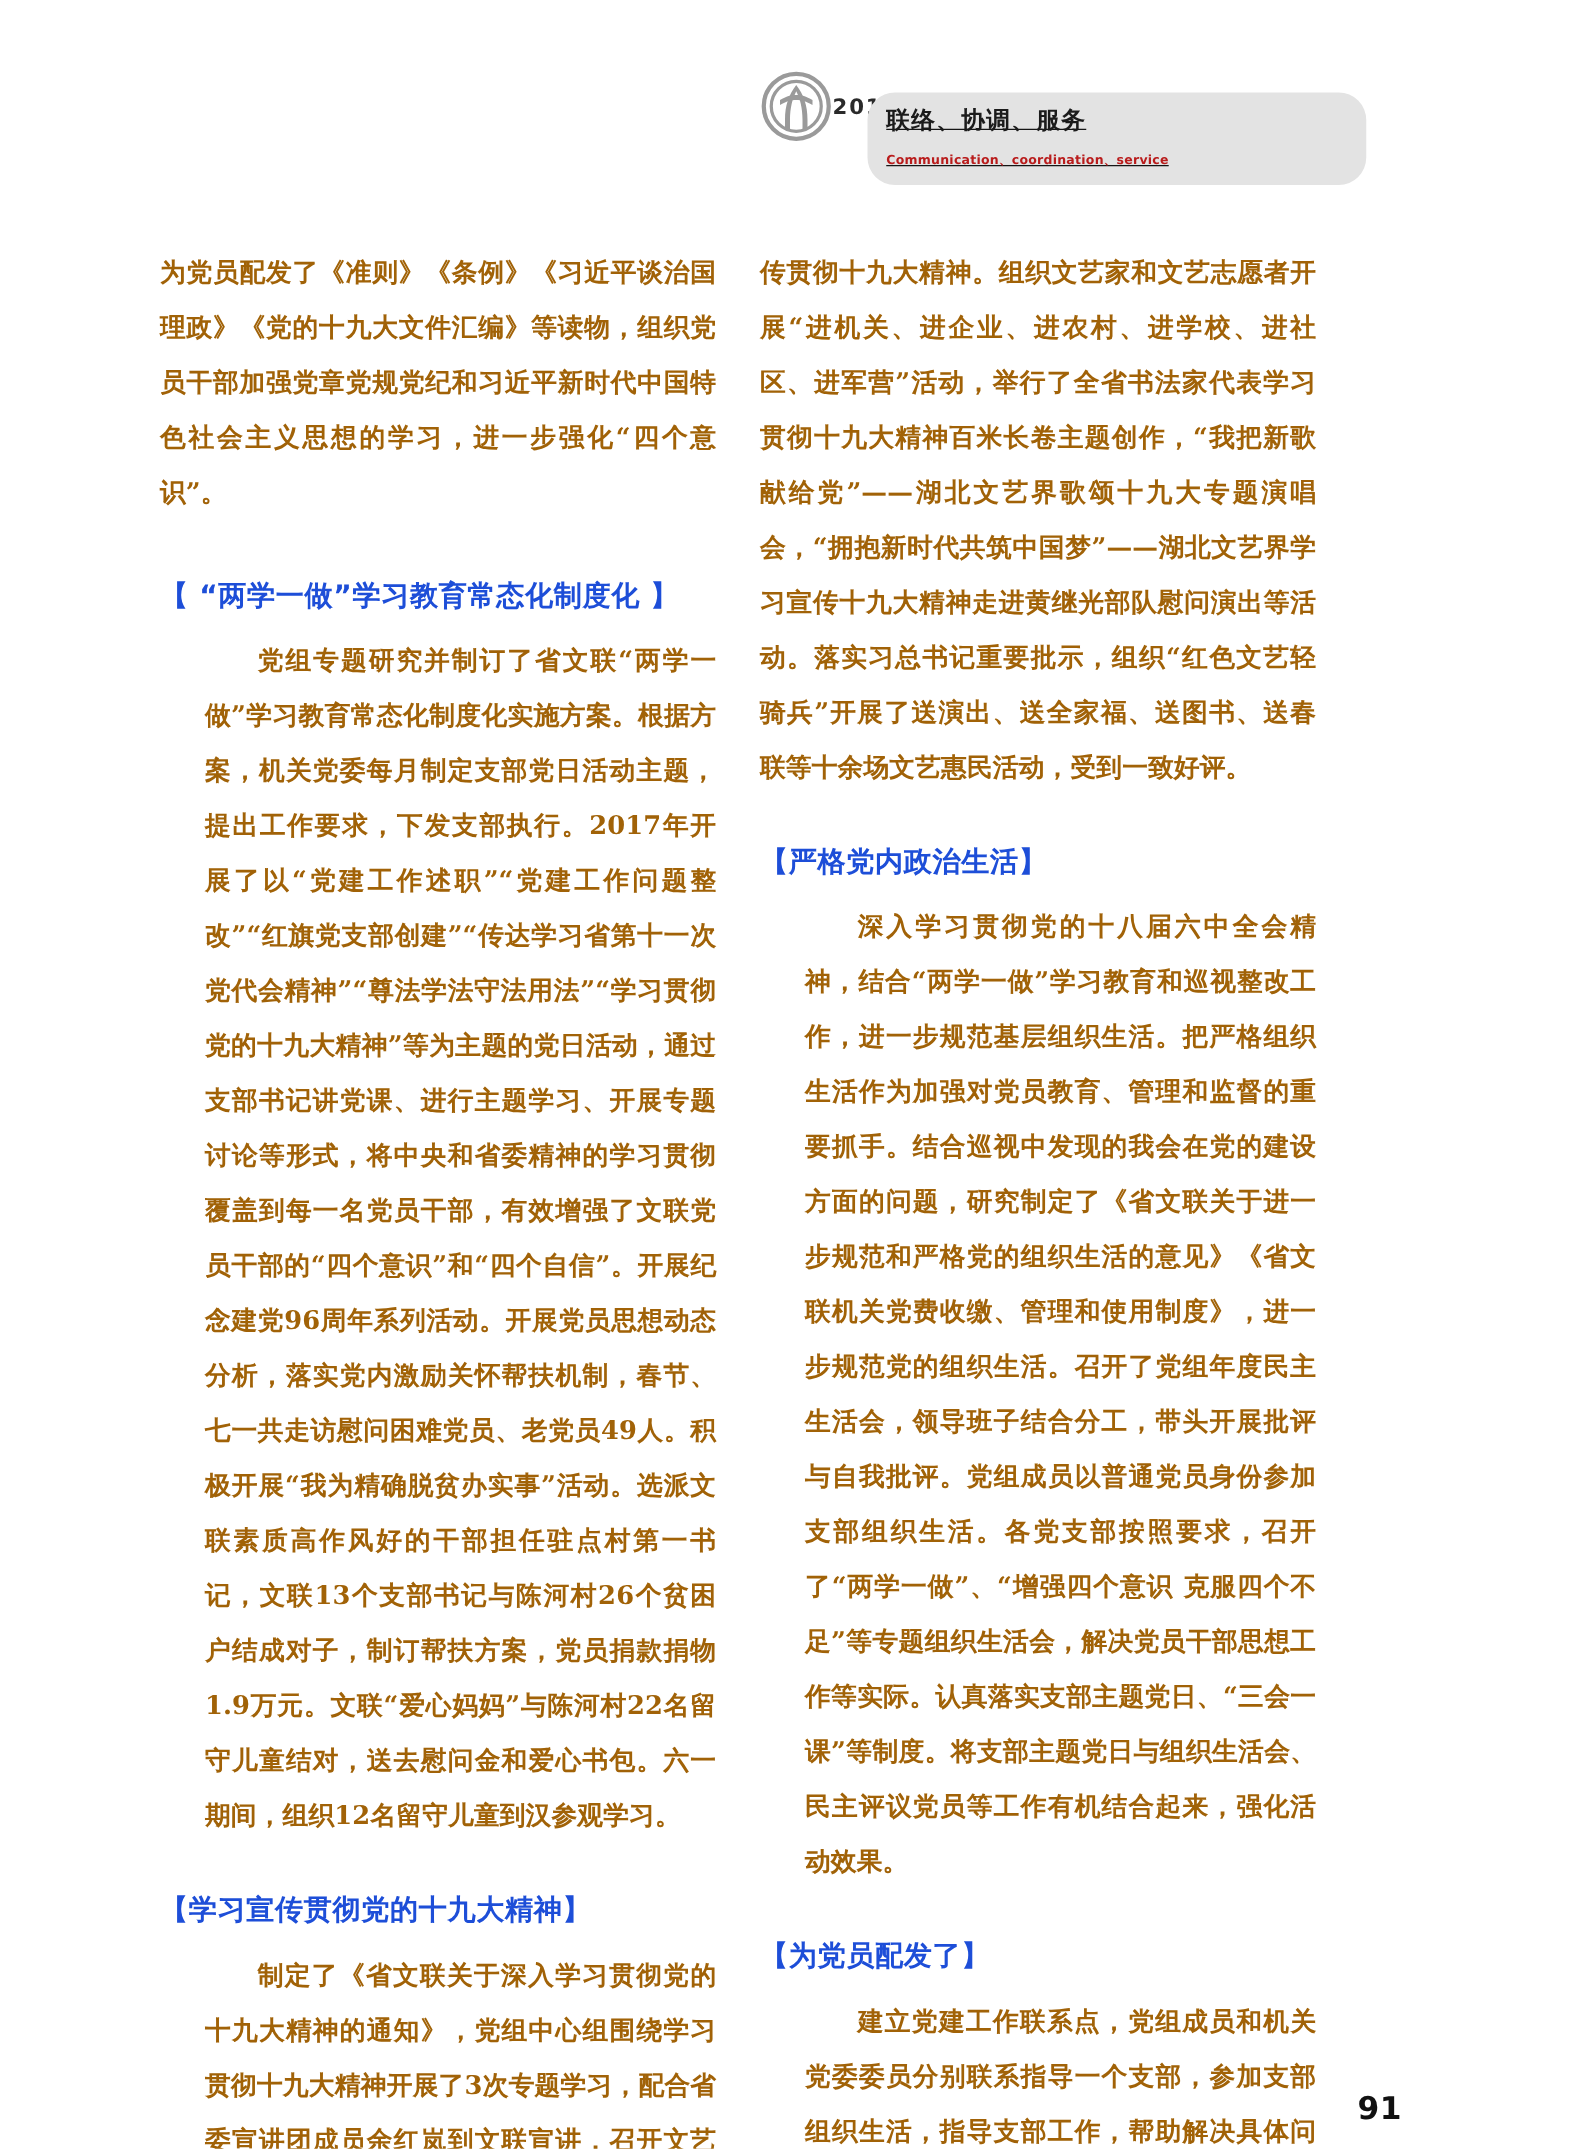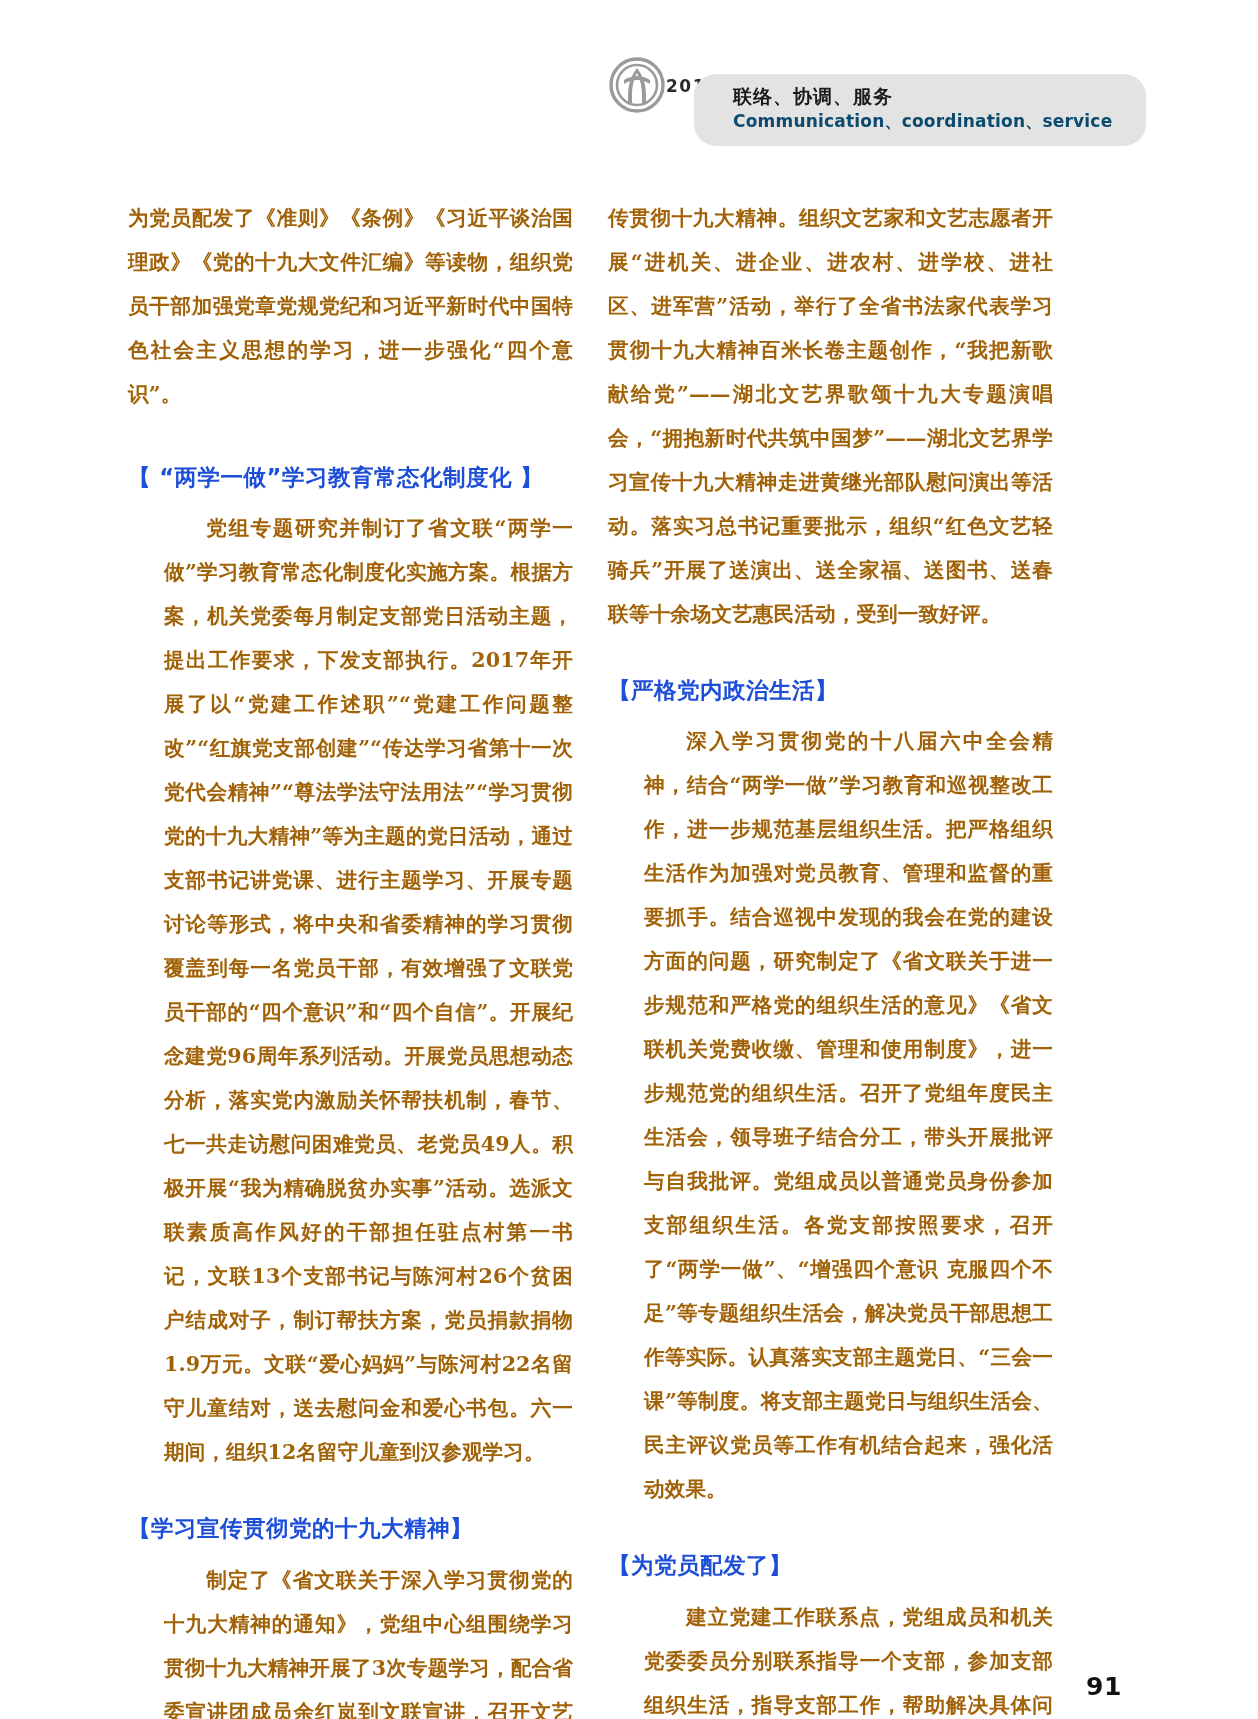--- a/index.html
+++ b/index.html
@@ -46,42 +46,43 @@
     font-family: "DejaVu Sans", sans-serif;
     font-weight: 700;
     font-size: 17px;
     letter-spacing: 1.5px;
     color: #2a2a2a;
     margin-top: 2px;
   }
   .header-banner {
     background: #e3e3e3;
     border-radius: 0 22px 22px 0;
-    padding: 11px 34px 13px 39px;
+    padding: 11px 34px 13px 15px;
     margin-top: 18px;
     min-width: 350px;
     border-top-left-radius: 22px;
     border-bottom-left-radius: 22px;
+    text-decoration: underline;
   }
   .banner-cn {
     font-family: "DejaVu Sans", sans-serif;
     font-weight: 700;
     font-size: 19px;
     letter-spacing: 1px;
     color: #1b1b1b;
     line-height: 1.25;
     white-space: nowrap;
   }
   .banner-en {
     font-family: "DejaVu Sans", sans-serif;
     font-weight: 600;
-    font-size: 17px;
+    font-size: 10px;
     letter-spacing: 0.2px;
-    color: #0c4a6e;
-    margin-top: 1px;
+    color: #b91c1c;
+    margin-top: 12px;
     white-space: nowrap;
   }
 
   
   .columns {
     position: absolute;
     top: 196px;
     left: 0;
     width: 1258px;
     display: flex;

